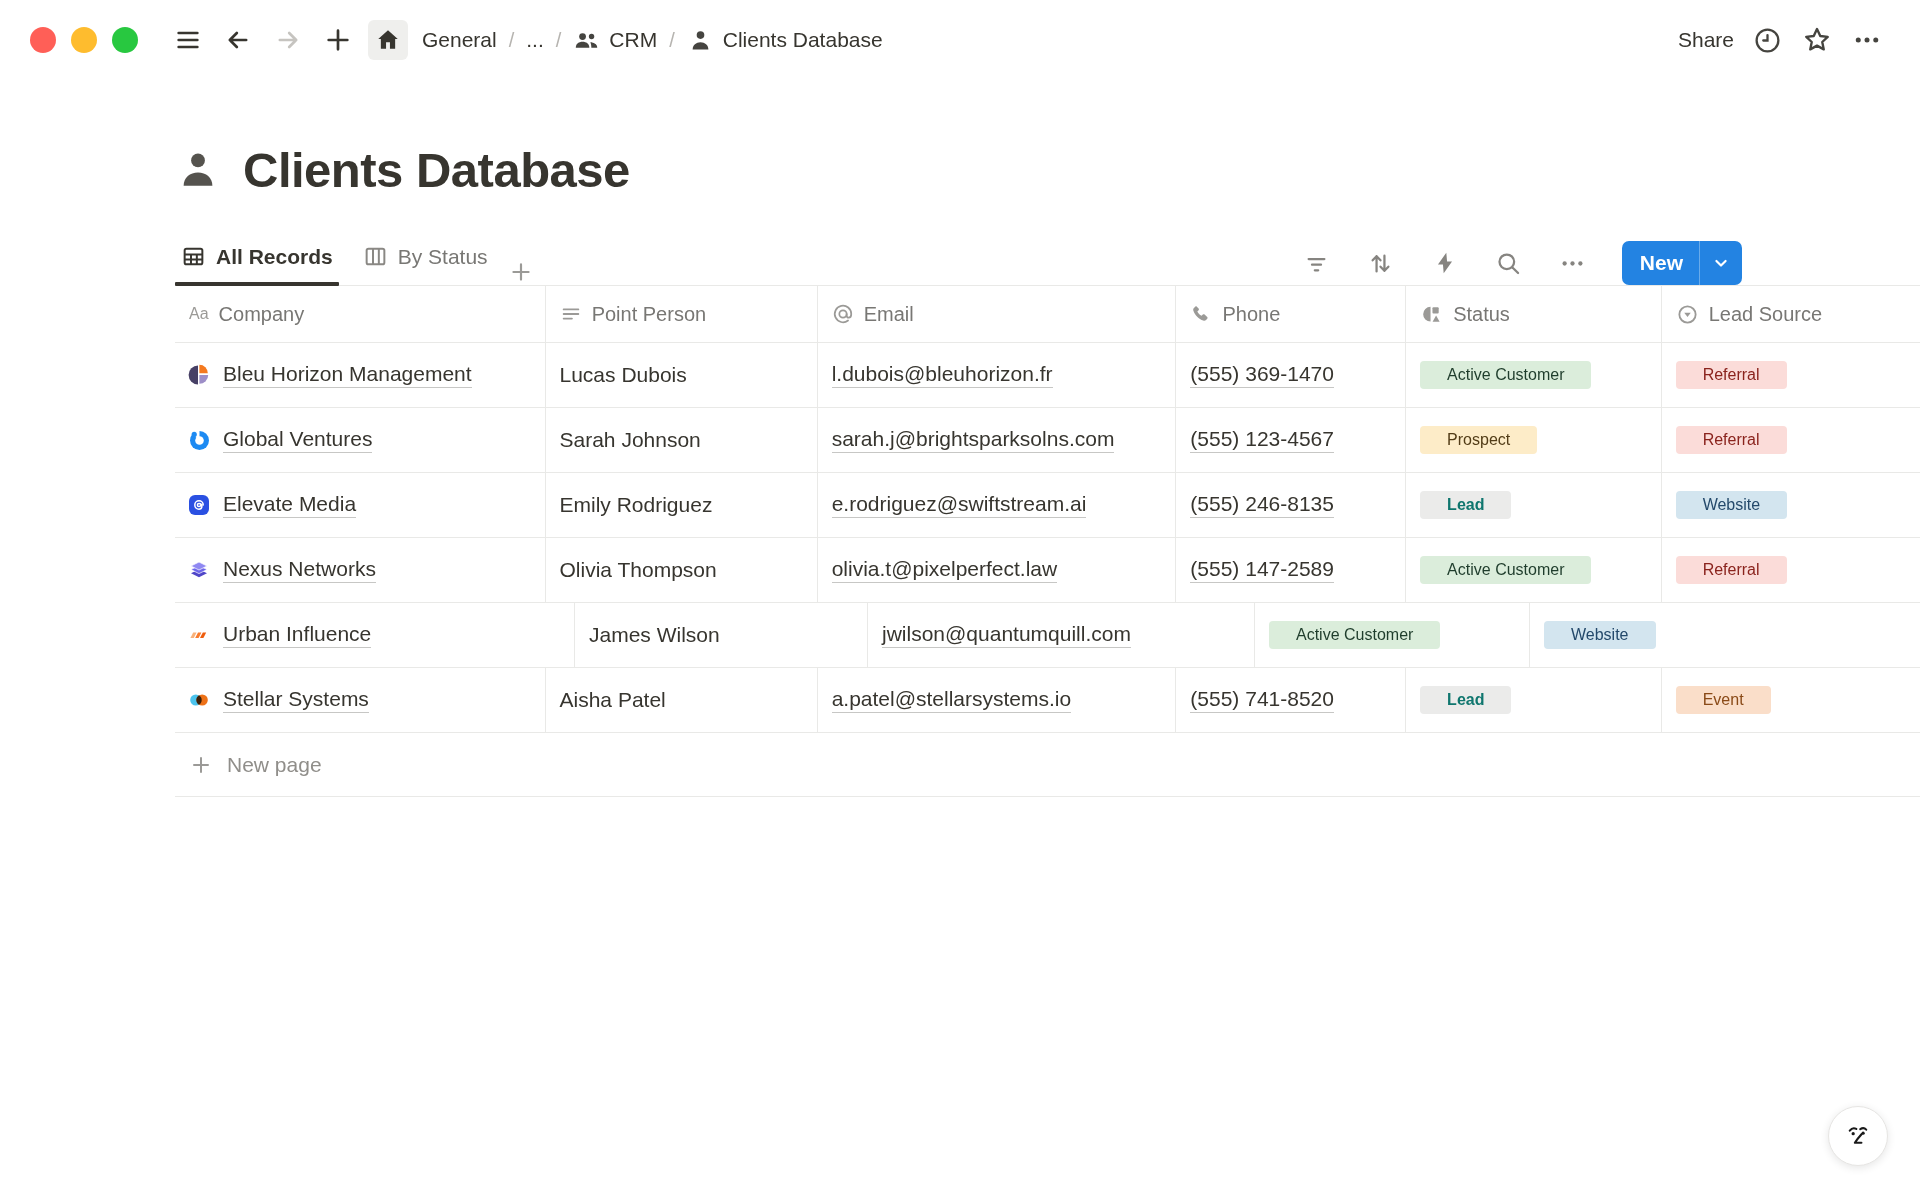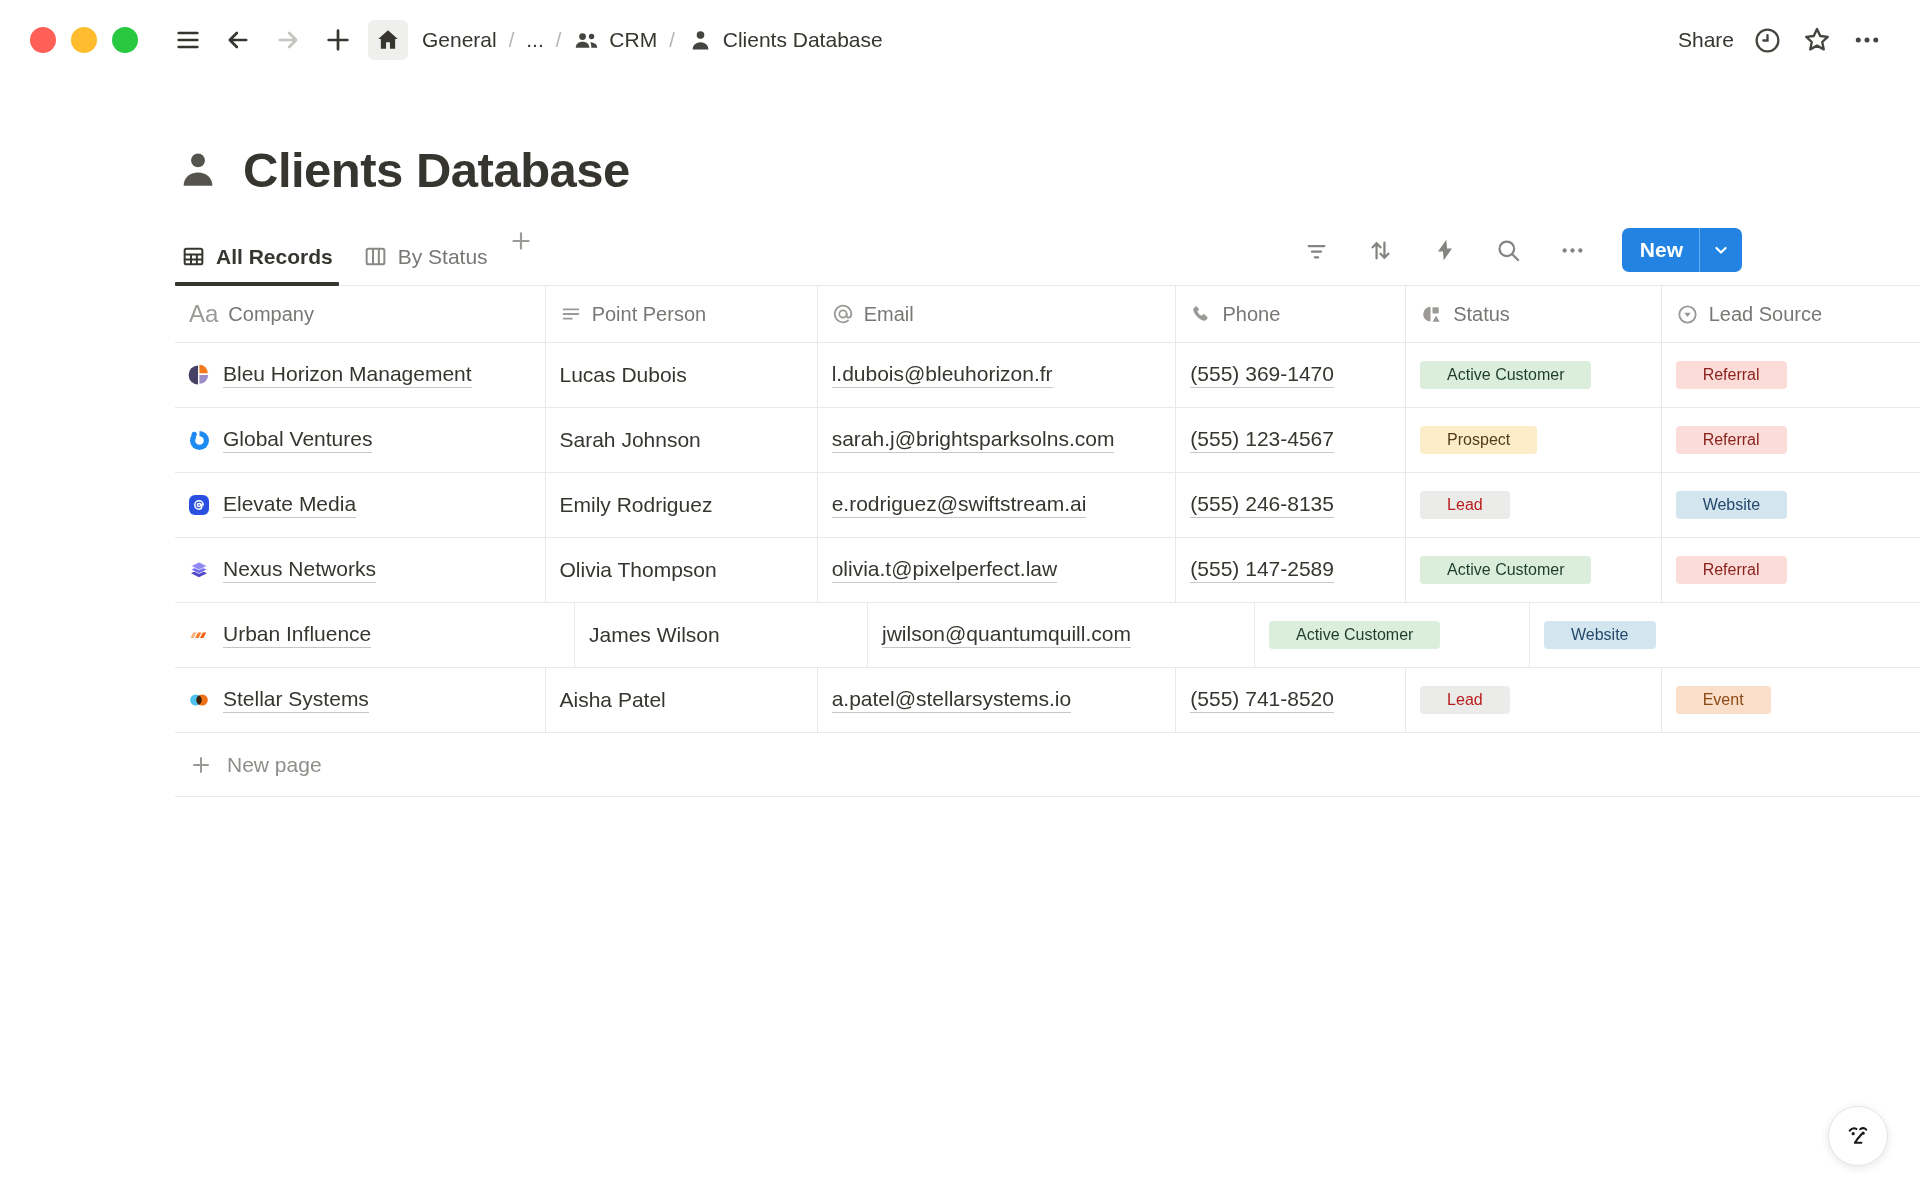--- a/index.html
+++ b/index.html
@@ -25,21 +25,21 @@
   .crumb-sep{color:#b6b4b0;font-size:20px;}
   .topbar-right{margin-left:auto;display:flex;align-items:center;gap:16px;color:var(--text);}
   .share{font-size:21px;}
 
   
   .main{padding-left:175px;}
   .title-row{display:flex;align-items:center;gap:22px;padding-top:62px;}
   .page-title{font-size:49px;font-weight:700;letter-spacing:-.5px;}
 
   
-  .tabbar{display:flex;align-items:flex-start;margin-top:30px;border-bottom:1px solid var(--border);height:58px;position:relative;}
+  .tabbar{display:flex;align-items:flex-end;margin-top:30px;border-bottom:1px solid var(--border);height:58px;position:relative;}
   .tab{display:flex;align-items:center;gap:10px;font-size:21px;padding:0 6px;height:100%;position:relative;cursor:pointer;}
   .tab.active{font-weight:600;color:var(--text);}
   .tab.active::after{content:"";position:absolute;left:0;right:0;bottom:-1px;height:4px;background:#37352f;border-radius:1px;}
   .tab.inactive{color:var(--text2);margin-left:18px;}
   .tab-add{color:var(--text3);margin-left:14px;display:flex;align-items:center;cursor:pointer;}
   .toolbar{margin-left:auto;margin-right:178px;display:flex;align-items:center;gap:30px;color:#868480;}
   .icon-btn{display:flex;align-items:center;justify-content:center;width:34px;height:34px;cursor:pointer;}
   .new-btn{display:flex;align-items:stretch;background:var(--accent);color:#fff;border-radius:7px;
     overflow:hidden;height:44px;margin-left:2px;cursor:pointer;}
   .new-btn .label{display:flex;align-items:center;padding:0 16px 0 18px;font-size:21px;font-weight:600;}
@@ -54,21 +54,21 @@
   .c-person {width:293px;border-right:1px solid var(--border);}
   .c-email  {width:387px;border-right:1px solid var(--border);}
   .c-phone  {width:247px;border-right:1px solid var(--border);}
   .c-status {width:275px;border-right:1px solid var(--border);}
   .c-source {width:340px;}
   .td.c-company{gap:12px;padding-left:12px;font-weight:500;}
   .link{border-bottom:1px solid var(--link-ul);padding-bottom:1px;cursor:pointer;}
   .badge{display:inline-block;padding:3px 27px;border-radius:4px;font-size:16px;line-height:1.35;white-space:nowrap;}
   .badge[data-color="green"] {background:#dbeddb;color:#1f3d2c;}
   .badge[data-color="yellow"]{background:#fdecc8;color:#523c17;}
-  .badge[data-color="gray"]  {background:#ebebea;color:#b91c1c;}
+  .badge[data-color="gray"]  {background:#ebebea;color:#0f766e;font-weight:bold;}
   .badge[data-color="red"]   {background:#fbdcd9;color:#8a231d;}
   .badge[data-color="blue"]  {background:#d3e5ef;color:#24496b;text-align:center;}
   .badge[data-color="orange"]{background:#fadec9;color:#8a4a17;}
   .newpage-row{display:flex;align-items:center;gap:14px;height:64px;border-bottom:1px solid var(--border);
     color:#908e8a;font-size:21px;padding-left:14px;cursor:pointer;width:1802px;}
 
   .co-icon{width:24px;height:24px;flex:0 0 auto;}
 
   
   .fab{position:fixed;right:32px;bottom:34px;width:60px;height:60px;border-radius:50%;background:#fff;
@@ -239,21 +239,21 @@
             </svg>
         </span>
       </div>
     </div>
   </div>
 
   <div class="table">
 
     <div class="thead">
       <div class="th c-company">
-        <span style="color:#9b9a97;font-size:24px;">Aa</span>
+        <span style="color:#9b9a97;font-size:16px;">Aa</span>
         <span>Company</span>
       </div>
       <div class="th c-person">
         <span>
           <svg width="22" height="22" viewBox="0 0 24 24" fill="none" stroke="#9b9a97" stroke-width="2" stroke-linecap="round">
               <path d="M4 7h16M4 12h16M4 17h9"></path>
             </svg>
         </span>
         <span>Point Person</span>
       </div>

